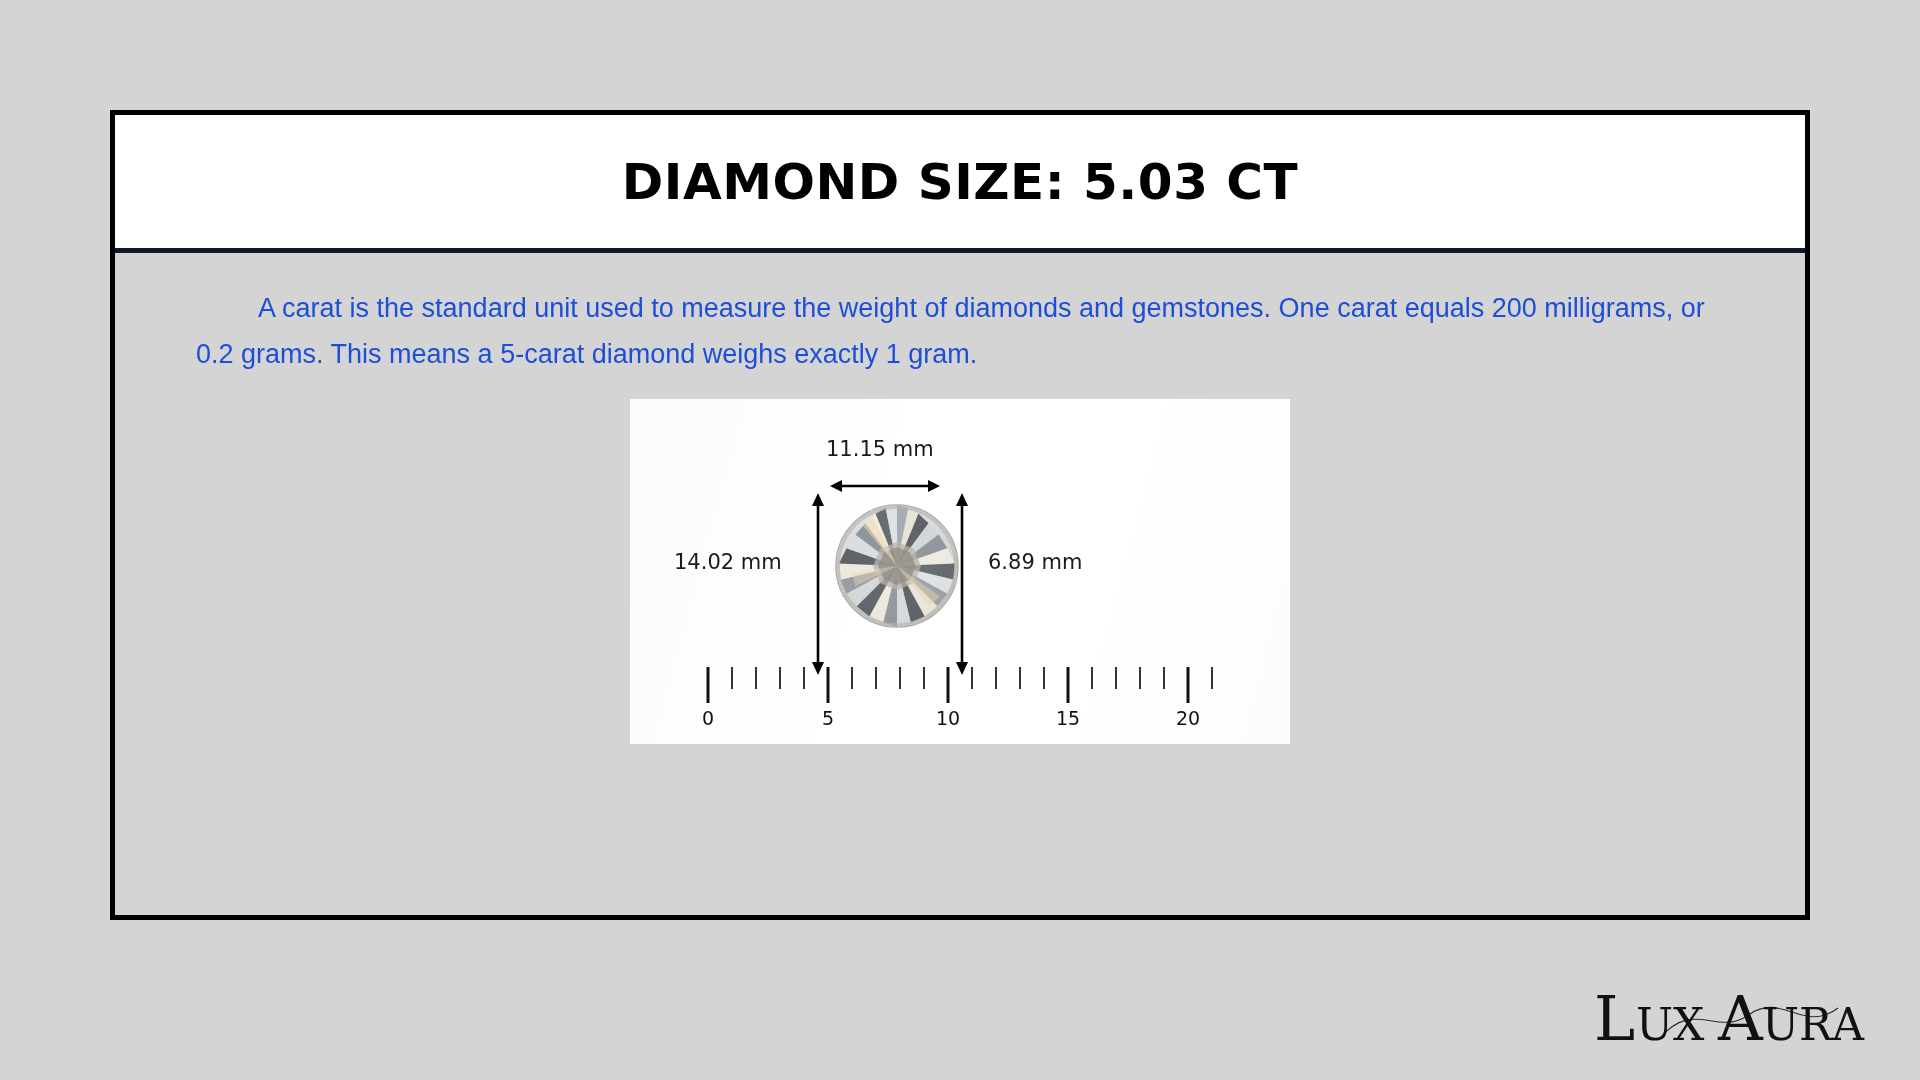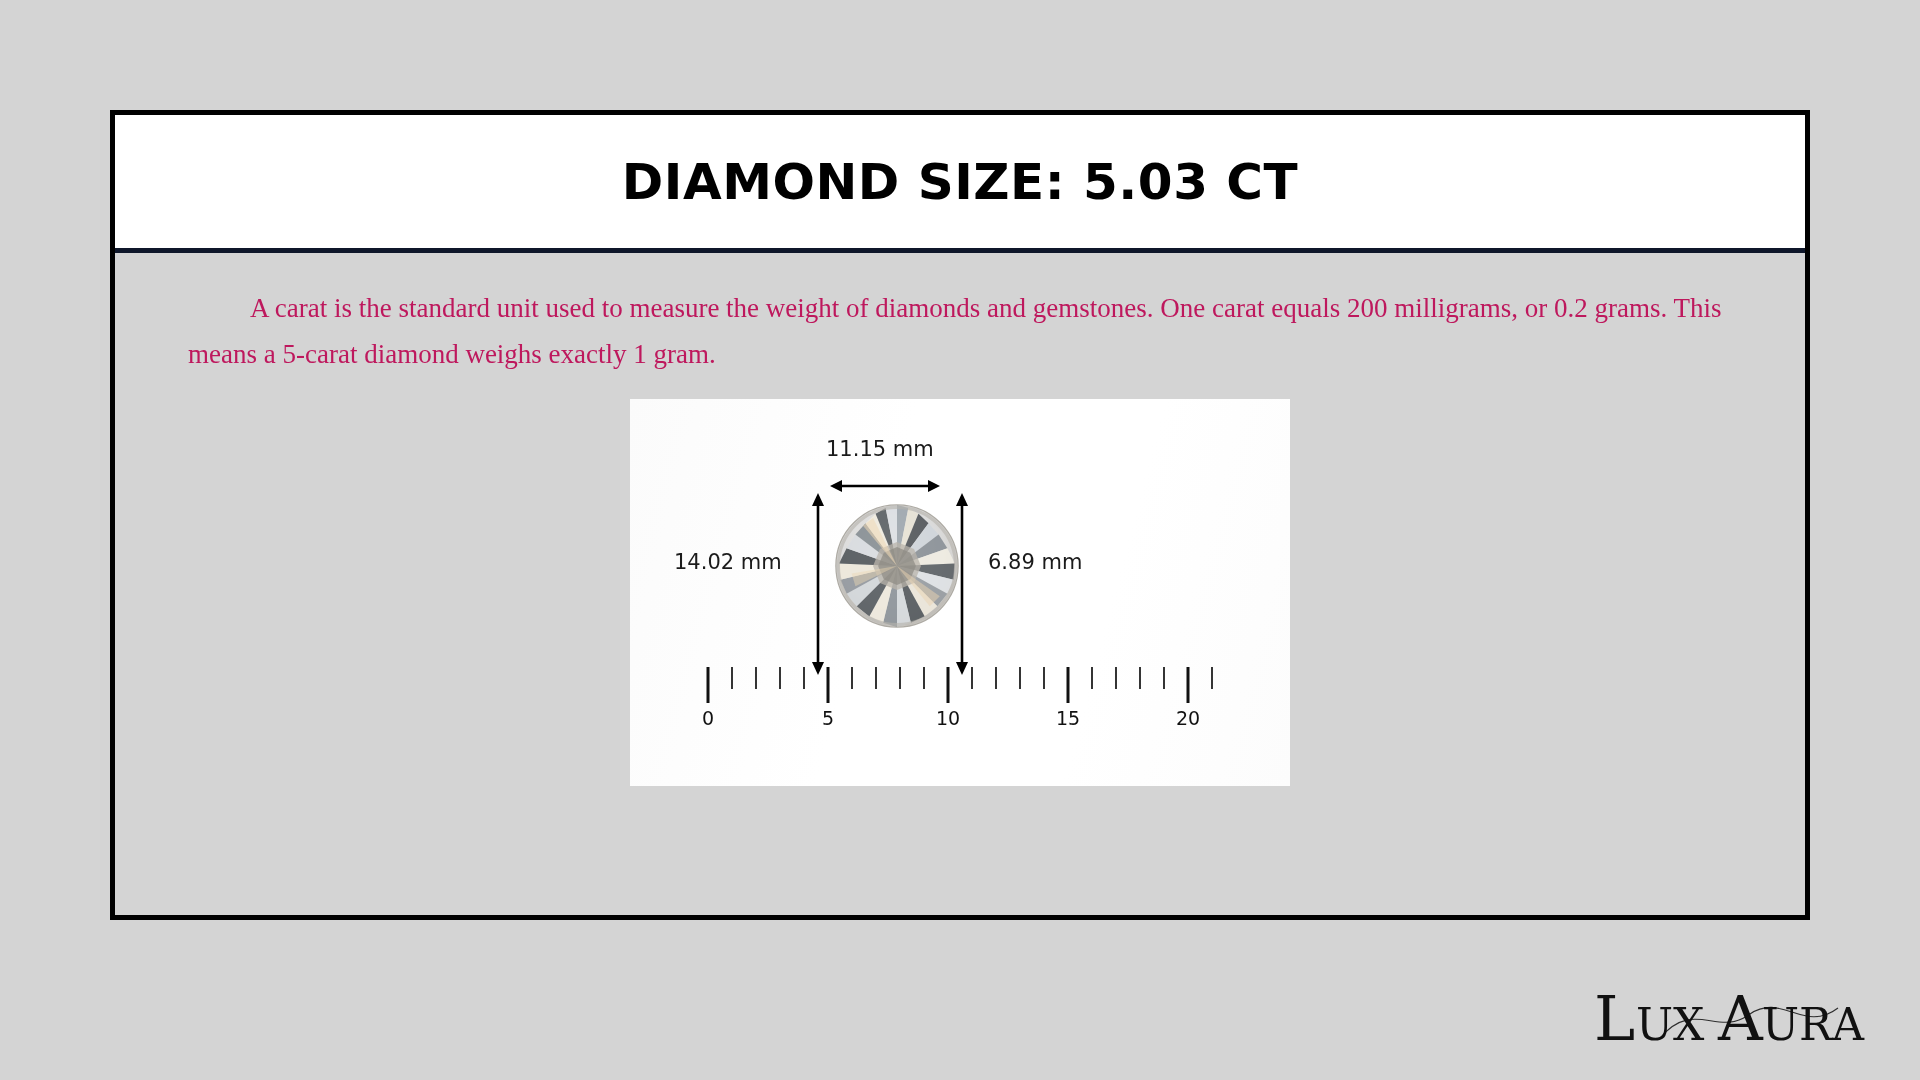--- a/index.html
+++ b/index.html
@@ -62,30 +62,31 @@
 
   .prose {
     width: 100%;
     max-width: 1600px;
     padding: 0 28px;
   }
 
   .prose p {
     font-size: 27px;
     line-height: 46px;
-    color: #be185d;
+    color: #1d4ed8;
     text-indent: 62px;
-    font-family: Liberation Serif, serif;
+    font-family: Liberation Sans, sans-serif;
+    margin-left: 8px;
   }
 
   
   .figure {
     position: relative;
     width: 660px;
-    height: 387px;
+    height: 345px;
     margin-top: 22px;
     background: linear-gradient(105deg,#fbfbfb 0%, #ffffff 38%, #ffffff 70%, #fcfcfc 100%);
   }
 
   .fig-inner {
     position: absolute;
     inset: 0;
   }
 
   

